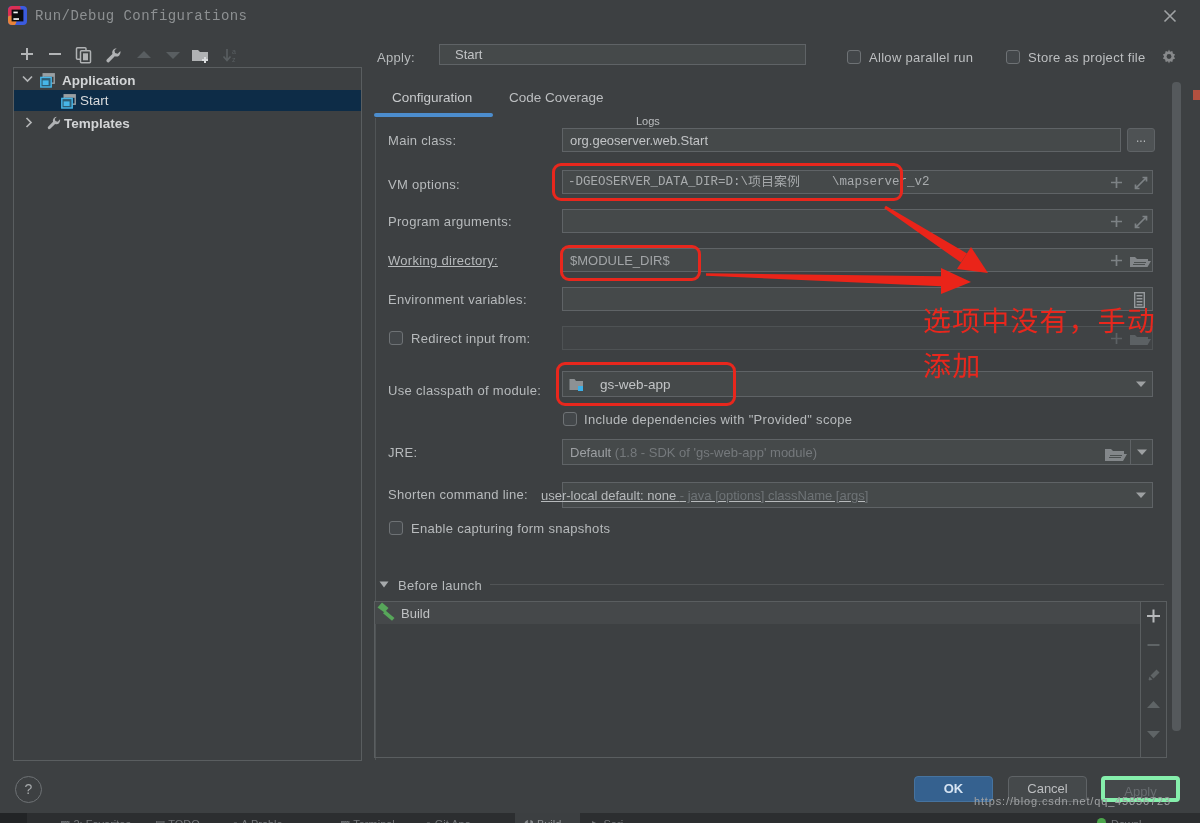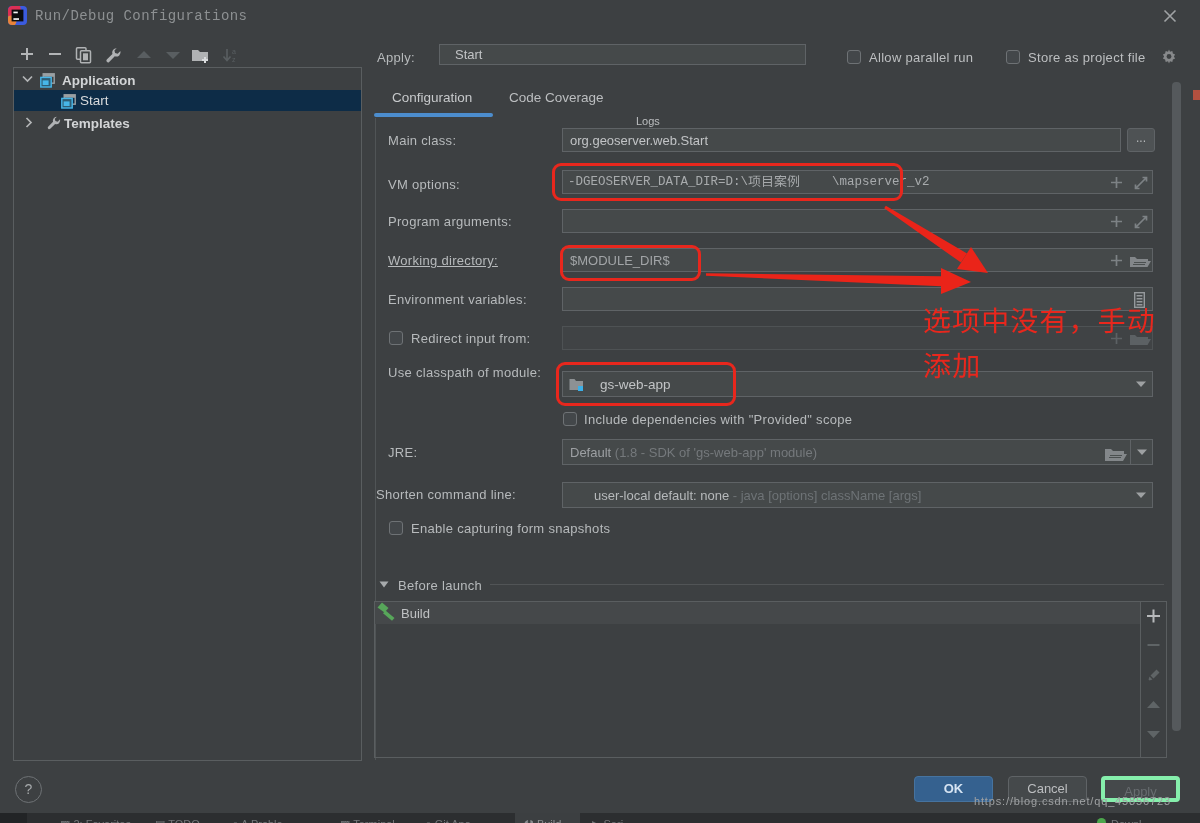--- a/index.html
+++ b/index.html
@@ -134,40 +134,40 @@
 <div class="fld" style="left:562px;top:248px;width:591px;height:24px;"></div>
 <div class="ftx" style="left:570px;top:253px;color:#a2a5a7;">$MODULE_DIR$</div>
 
 <div class="lbl" style="left:388px;top:292px;">Environment variables:</div>
 <div class="fld" style="left:562px;top:287px;width:591px;height:24px;"></div>
 
 <div class="cb" style="left:389px;top:331px;"></div>
 <div class="lbl" style="left:411px;top:331px;">Redirect input from:</div>
 <div class="fld" style="left:562px;top:326px;width:591px;height:24px;background:#404345;border-color:#4e5254;"></div>
 
-<div class="lbl" style="left:388px;top:365px;text-align:center;">Use classpath of module:</div>
+<div class="lbl" style="left:388px;top:383px;text-align:center;">Use classpath of module:</div>
 <div class="fld" style="left:562px;top:371px;width:591px;height:26px;"></div>
 <div class="ftx" style="left:591px;top:377px;font-size:13.5px;margin-left:9px;">gs-web-app</div>
 
 <svg class="abs" style="left:569px;top:377px" width="16" height="15" viewBox="0 0 16 15">
  <path d="M0.5 2 h5 l1.5 2 h7 v9 h-13.5 z" fill="#8d9194"></path>
  <rect x="9" y="9" width="5" height="5" fill="#3bb0e8"></rect>
 </svg>
 
 <div class="cb" style="left:563px;top:412px;"></div>
 <div class="lbl" style="left:584px;top:412px;">Include dependencies with "Provided" scope</div>
 
 <div class="lbl" style="left:388px;top:445px;">JRE:</div>
 <div class="fld" style="left:562px;top:439px;width:591px;height:26px;"></div>
 <div class="ftx" style="left:570px;top:445px;color:#9da0a3;">Default <span style="color:#75797c;">(1.8 - SDK of 'gs-web-app' module)</span></div>
 <div class="abs" style="left:1130px;top:440px;width:1px;height:24px;background:#5f6366;"></div>
 
-<div class="lbl" style="left:376px;top:487px;">Shorten command line:</div>
+<div class="lbl" style="left:388px;top:487px;">Shorten command line:</div>
 <div class="fld" style="left:562px;top:482px;width:591px;height:26px;"></div>
-<div class="ftx" style="left:594px;top:488px;color:#b6b9bb;">user-local default: none <span style="color:#6e7376;">- java [options] className [args]</span></div>
+<div class="ftx" style="left:541px;top:488px;color:#b6b9bb;text-decoration:underline;">user-local default: none <span style="color:#6e7376;">- java [options] className [args]</span></div>
 
 <div class="cb" style="left:389px;top:521px;"></div>
 <div class="lbl" style="left:411px;top:521px;">Enable capturing form snapshots</div>
 
 <svg class="abs" style="left:1104px;top:171px" width="46" height="22" viewBox="0 0 46 22">
  <path d="M12.5 6 V17 M7 11.5 H18" stroke="#7d8285" stroke-width="1.7"></path>
  <path d="M31.5 17.5 L42.5 6.5 M38.5 6.5 H42.5 V10.5 M35.5 17.5 H31.5 V13.5" stroke="#7d8285" stroke-width="1.7" fill="none"></path>
 </svg>
 <svg class="abs" style="left:1104px;top:210px" width="46" height="22" viewBox="0 0 46 22">
  <path d="M12.5 6 V17 M7 11.5 H18" stroke="#7d8285" stroke-width="1.7"></path>

